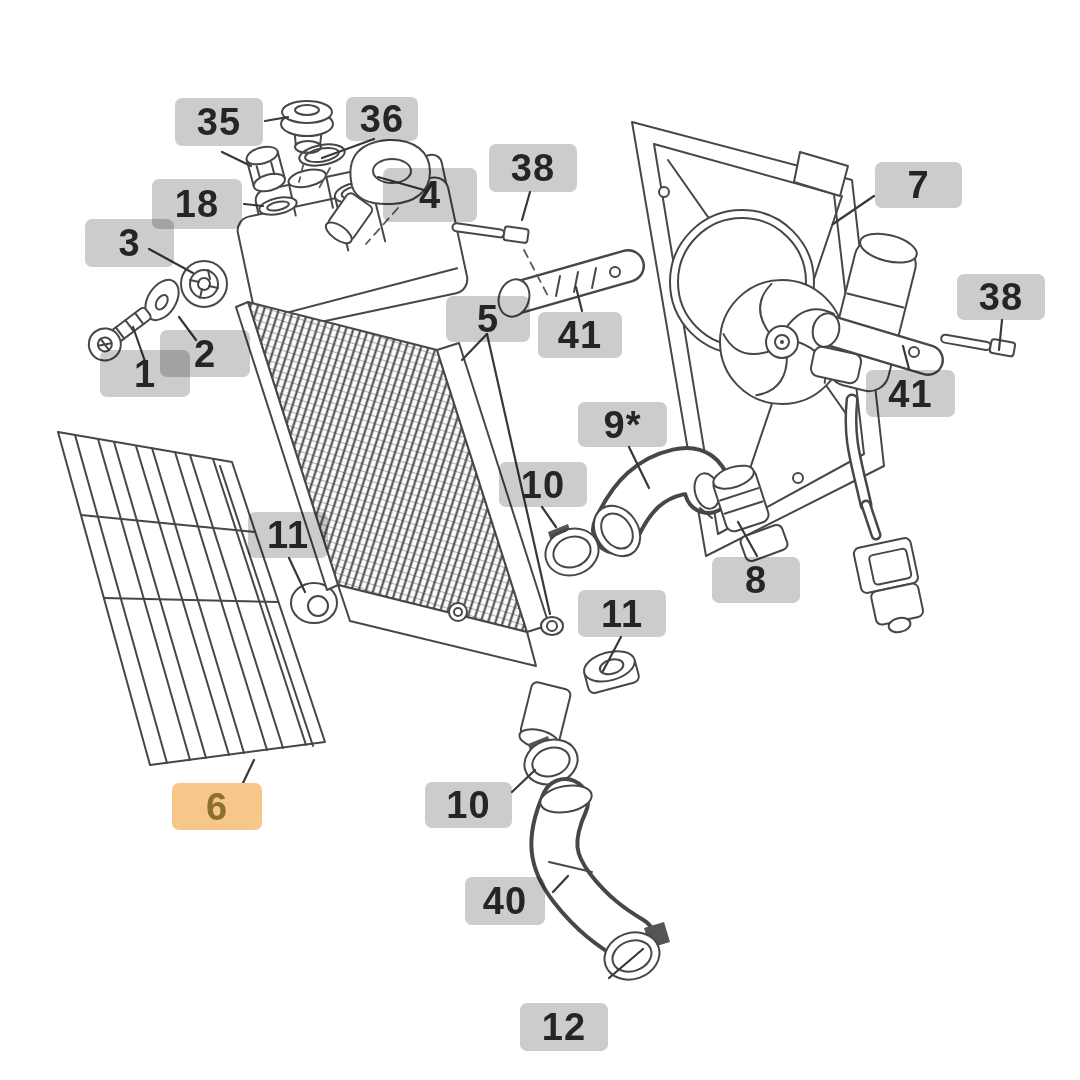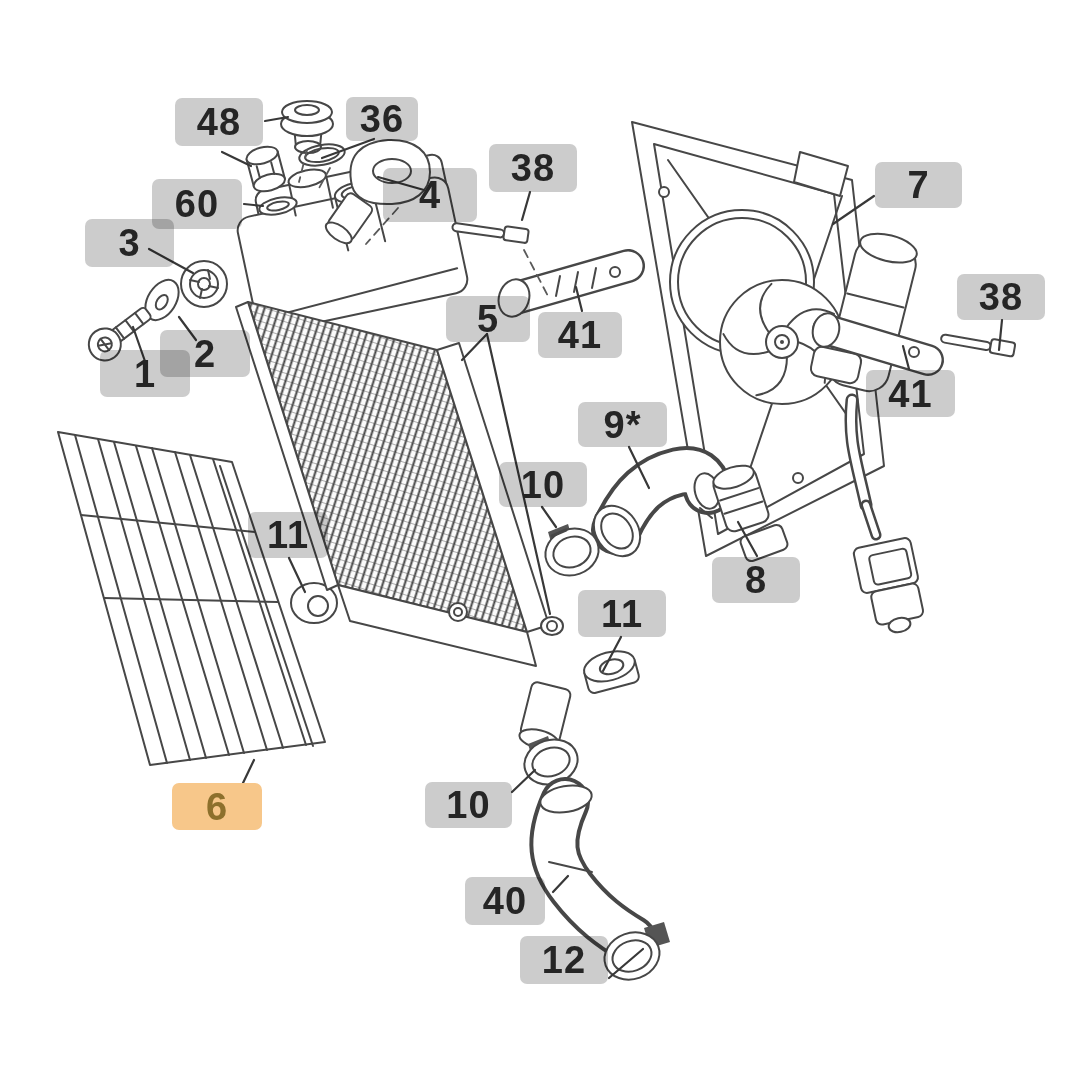--- a/index.html
+++ b/index.html
@@ -29,21 +29,21 @@
   .c38b{left:957px;top:274px;width:88px;height:46px}
   .c41b{left:866px;top:370px;width:89px;height:47px}
   .c9 {left:578px;top:402px;width:89px;height:45px}
   .c10a{left:499px;top:462px;width:88px;height:45px}
   .c8 {left:712px;top:557px;width:88px;height:46px}
   .c11a{left:248px;top:512px;width:80px;height:46px}
   .c11b{left:578px;top:590px;width:88px;height:47px}
   .c6 {left:172px;top:783px;width:90px;height:47px}
   .c10b{left:425px;top:782px;width:87px;height:46px}
   .c40{left:465px;top:877px;width:80px;height:48px}
-  .c12{left:520px;top:936px;width:88px;height:48px}
+  .c12{left:520px;top:1003px;width:88px;height:48px}
   .c1 {left:100px;top:350px;width:90px;height:47px}
   .c2 {left:160px;top:330px;width:90px;height:47px}
 </style>
 </head>
 <body>
 
 <div class="stage">
 
   <svg class="art" viewBox="0 0 1080 1080">
     <defs>
@@ -315,23 +315,23 @@
       <line x1="621" y1="637" x2="603" y2="671"></line>
       <line x1="512" y1="792" x2="535" y2="770"></line>
       <line x1="553" y1="892" x2="568" y2="876"></line>
       <line x1="609" y1="978" x2="643" y2="949"></line>
       <line x1="243" y1="783" x2="254" y2="760"></line>
       <line x1="147" y1="367" x2="133" y2="327"></line>
       <line x1="196" y1="340" x2="179" y2="317"></line>
     </g>
   </svg>
 
-  <div class="co c35">48</div>
+  <div class="co c35">35</div>
   <div class="co c36">36</div>
-  <div class="co c33">60</div>
+  <div class="co c33">18</div>
   <div class="co c3">3</div>
   <div class="co c4">4</div>
   <div class="co c1">1</div>
   <div class="co c2">2</div>
   <div class="co c38a">38</div>
   <div class="co c41a">41</div>
   <div class="co c5">5</div>
   <div class="co c7">7</div>
   <div class="co c38b">38</div>
   <div class="co c41b">41</div>

